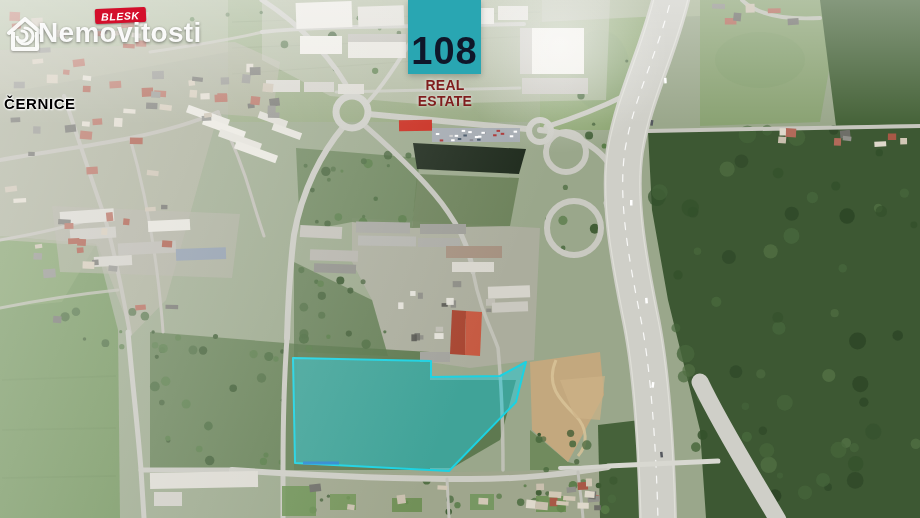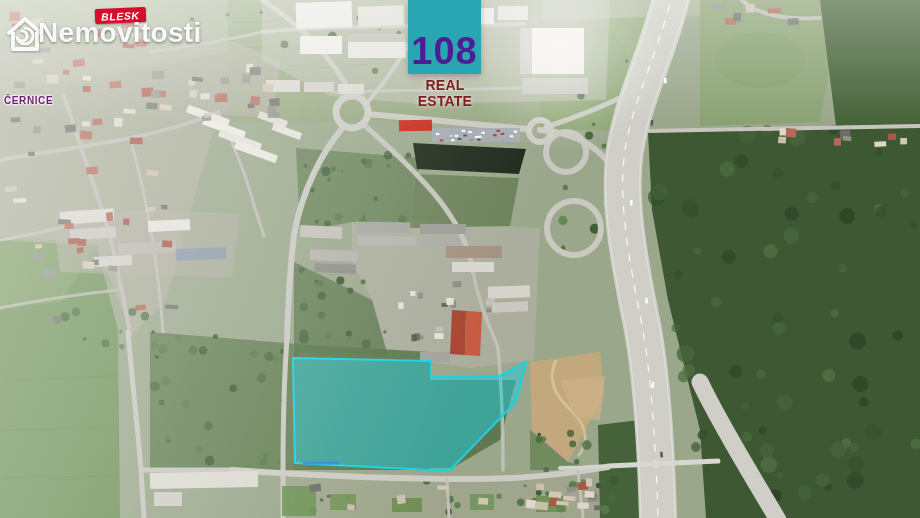--- a/index.html
+++ b/index.html
@@ -19,27 +19,27 @@
                font-size:10.5px;font-weight:700;font-style:italic;letter-spacing:.6px;
                padding:2px 6px 1px;border-radius:2px;transform:rotate(-2.5deg);
                box-shadow:0 1px 2px rgba(0,0,0,.35);}
   .blesk-word{position:absolute;left:32px;top:13px;font-size:28px;font-weight:700;
               color:rgba(255,255,255,.95);letter-spacing:.3px;
               text-shadow:0 1px 3px rgba(0,0,0,.45);}
   
   .agency-square{position:absolute;left:408px;top:0;width:73px;height:74px;
                  background:#29a6b2;box-shadow:0 2px 6px rgba(0,0,0,.22);}
   .agency-number{position:absolute;left:0;bottom:1px;width:100%;text-align:center;
-                 font-size:38px;font-weight:700;letter-spacing:1px;color:#4c1d95;}
+                 font-size:38px;font-weight:700;letter-spacing:1px;color:#0f172a;}
   .agency-name{position:absolute;left:398px;top:77px;width:94px;text-align:center;
                font-size:14px;font-weight:700;letter-spacing:.2px;color:#7f1d1d;
                text-shadow:0 0 3px rgba(255,255,255,.6),0 0 7px rgba(255,255,255,.35);}
   
-  .place-label{position:absolute;left:4px;top:95px;font-size:10px;font-weight:700;
-               color:#701a75;letter-spacing:.6px;
+  .place-label{position:absolute;left:4px;top:95px;font-size:15px;font-weight:700;
+               color:#000000;letter-spacing:.6px;
                text-shadow:0 0 2px #fff,0 0 2px #fff,1px 1px 2px rgba(255,255,255,.9),
                            -1px -1px 2px rgba(255,255,255,.8);}
 </style>
 </head>
 <body>
 
 <div class="stage">
 
   <svg class="scene" width="920" height="518" viewBox="0 0 920 518">
 

